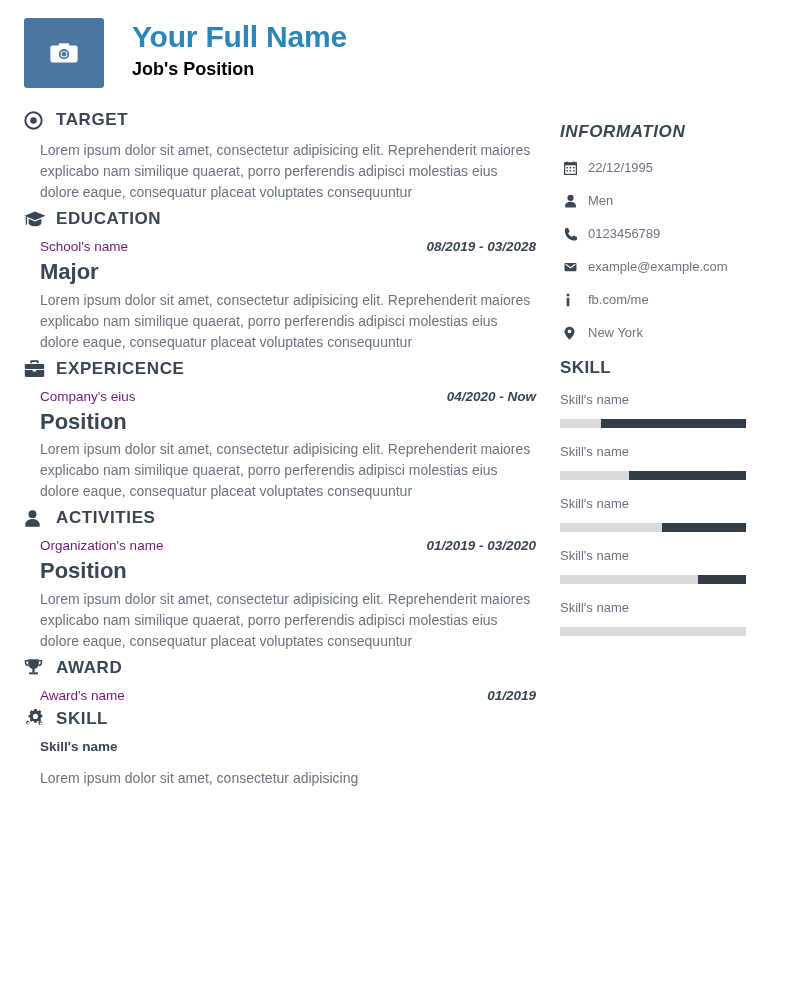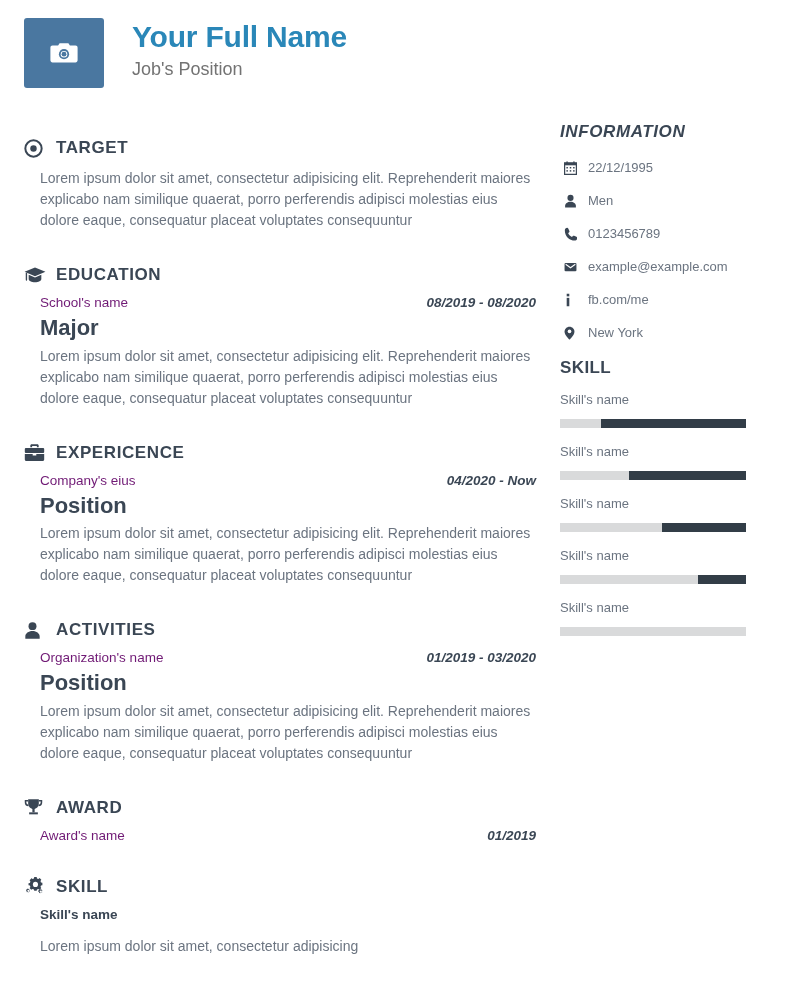--- a/index.html
+++ b/index.html
@@ -35,37 +35,37 @@
   .header-text { margin-left: 28px; padding-top: 2px; }
   .full-name {
     font-size: 30px;
     font-weight: bold;
     color: #2a87b8;
     line-height: 1.12;
     letter-spacing: -0.2px;
   }
   .job-position {
     font-size: 18px;
-    color: #737373;
+    color: #000000;
     line-height: 1.35;
     margin-top: 3px;
-    font-weight: normal;
+    font-weight: bold;
   }
 
   
   .columns { display: flex; align-items: flex-start; }
   .col-main { width: 560px; padding: 0 0 0 24px; flex: 0 0 auto; }
   .col-side { width: 230px; padding: 0 18px 0 0; flex: 0 0 auto; }
 
   
   .section { margin-bottom: 4px; }
   .section-head {
     display: flex;
     align-items: center;
-    margin-top: 34px;
+    margin-top: 6px;
     margin-bottom: 10px;
   }
   .section-icon {
     width: 26px;
     display: flex; align-items: center; justify-content: flex-start;
     color: #3a4654;
     flex: 0 0 auto;
   }
   .section-icon svg { display: block; fill: #3a4654; }
   .section-title {
@@ -218,21 +218,21 @@
               <path fill="#3a4654" d="M12 1.2 23.4 6 12 10.8.6 6 12 1.2z"></path>
               <path fill="#3a4654" d="M5.1 9.2v4.6c0 2.1 3.1 3.6 6.9 3.6s6.9-1.5 6.9-3.6V9.2L12 12.3 5.1 9.2z"></path>
               <path fill="#3a4654" d="M1.9 6.9h1.5v7.4c0 .8-.4 1.4-.7 1.4s-.8-.6-.8-1.4V6.9z"></path>
             </svg>
           </span>
           <span class="section-title">EDUCATION</span>
         </div>
         <div class="section-body">
           <div class="entry-row">
             <span class="entry-name">School's name</span>
-            <span class="entry-date">08/2019 - 08/2020</span>
+            <span class="entry-date">08/2019 - 03/2028</span>
           </div>
           <div class="entry-title">Major</div>
           <p class="para">Lorem ipsum dolor sit amet, consectetur adipisicing elit. Reprehenderit maiores explicabo nam similique quaerat, porro perferendis adipisci molestias eius dolore eaque, consequatur placeat voluptates consequuntur</p>
         </div>
       </div>
 
       <div class="section">
         <div class="section-head">
           <span class="section-icon">
             <svg width="21" height="19" viewBox="0 0 22 20" aria-hidden="true">

